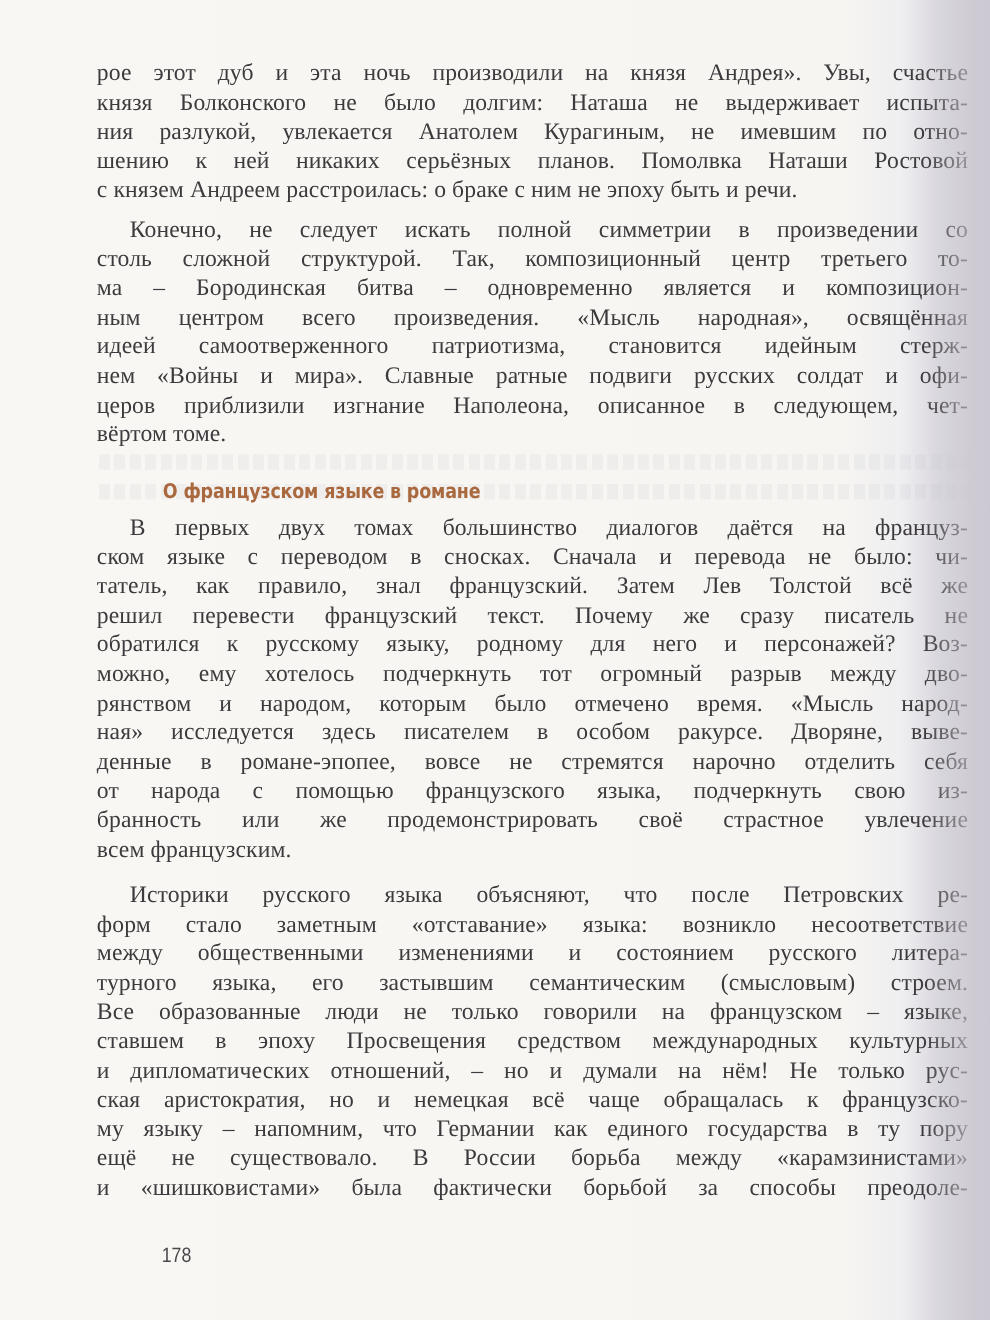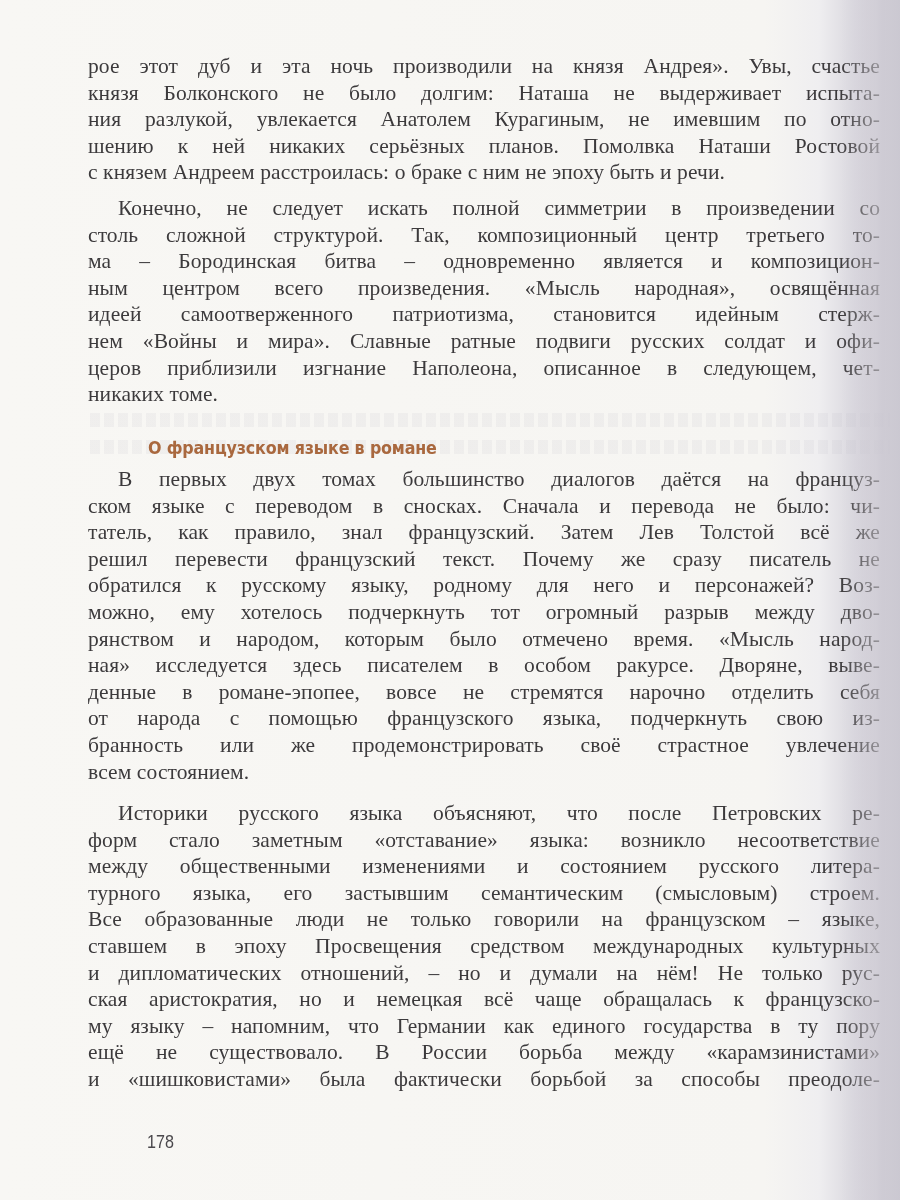--- a/index.html
+++ b/index.html
@@ -98,38 +98,38 @@
   </div>
 
   <div class="text-block" style="top:195px;">
     <span class="line indent">Конечно, не следует искать полной симметрии в произведении со</span>
     <span class="line">столь сложной структурой. Так, композиционный центр третьего то-</span>
     <span class="line">ма – Бородинская битва – одновременно является и композицион-</span>
     <span class="line">ным центром всего произведения. «Мысль народная», освящённая</span>
     <span class="line">идеей самоотверженного патриотизма, становится идейным стерж-</span>
     <span class="line">нем «Войны и мира». Славные ратные подвиги русских солдат и офи-</span>
     <span class="line">церов приблизили изгнание Наполеона, описанное в следующем, чет-</span>
-    <span class="line last">никаких томе.</span>
+    <span class="line last">вёртом томе.</span>
   </div>
 
   <div class="heading">О французском языке в романе</div>
 
   <div class="text-block" style="top:466px;">
     <span class="line indent">В первых двух томах большинство диалогов даётся на француз-</span>
     <span class="line">ском языке с переводом в сносках. Сначала и перевода не было: чи-</span>
     <span class="line">татель, как правило, знал французский. Затем Лев Толстой всё же</span>
     <span class="line">решил перевести французский текст. Почему же сразу писатель не</span>
     <span class="line">обратился к русскому языку, родному для него и персонажей? Воз-</span>
     <span class="line">можно, ему хотелось подчеркнуть тот огромный разрыв между дво-</span>
     <span class="line">рянством и народом, которым было отмечено время. «Мысль народ-</span>
     <span class="line">ная» исследуется здесь писателем в особом ракурсе. Дворяне, выве-</span>
     <span class="line">денные в романе-эпопее, вовсе не стремятся нарочно отделить себя</span>
     <span class="line">от народа с помощью французского языка, подчеркнуть свою из-</span>
     <span class="line">бранность или же продемонстрировать своё страстное увлечение</span>
-    <span class="line last">всем состоянием.</span>
+    <span class="line last">всем французским.</span>
   </div>
 
   <div class="text-block" style="top:800px;">
     <span class="line indent">Историки русского языка объясняют, что после Петровских ре-</span>
     <span class="line">форм стало заметным «отставание» языка: возникло несоответствие</span>
     <span class="line">между общественными изменениями и состоянием русского литера-</span>
     <span class="line">турного языка, его застывшим семантическим (смысловым) строем.</span>
     <span class="line">Все образованные люди не только говорили на французском – языке,</span>
     <span class="line">ставшем в эпоху Просвещения средством международных культурных</span>
     <span class="line">и дипломатических отношений, – но и думали на нём! Не только рус-</span>

